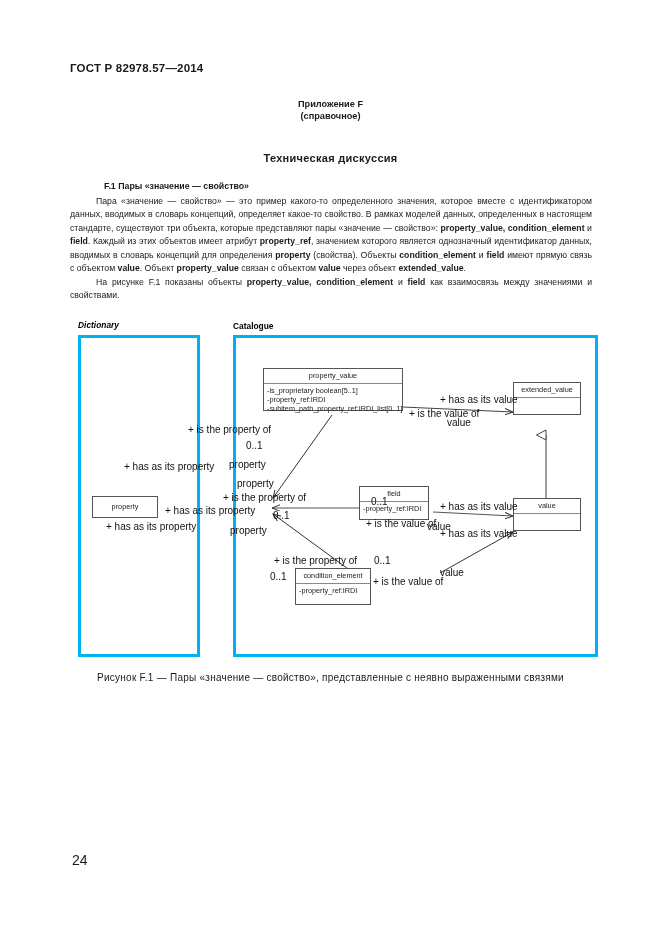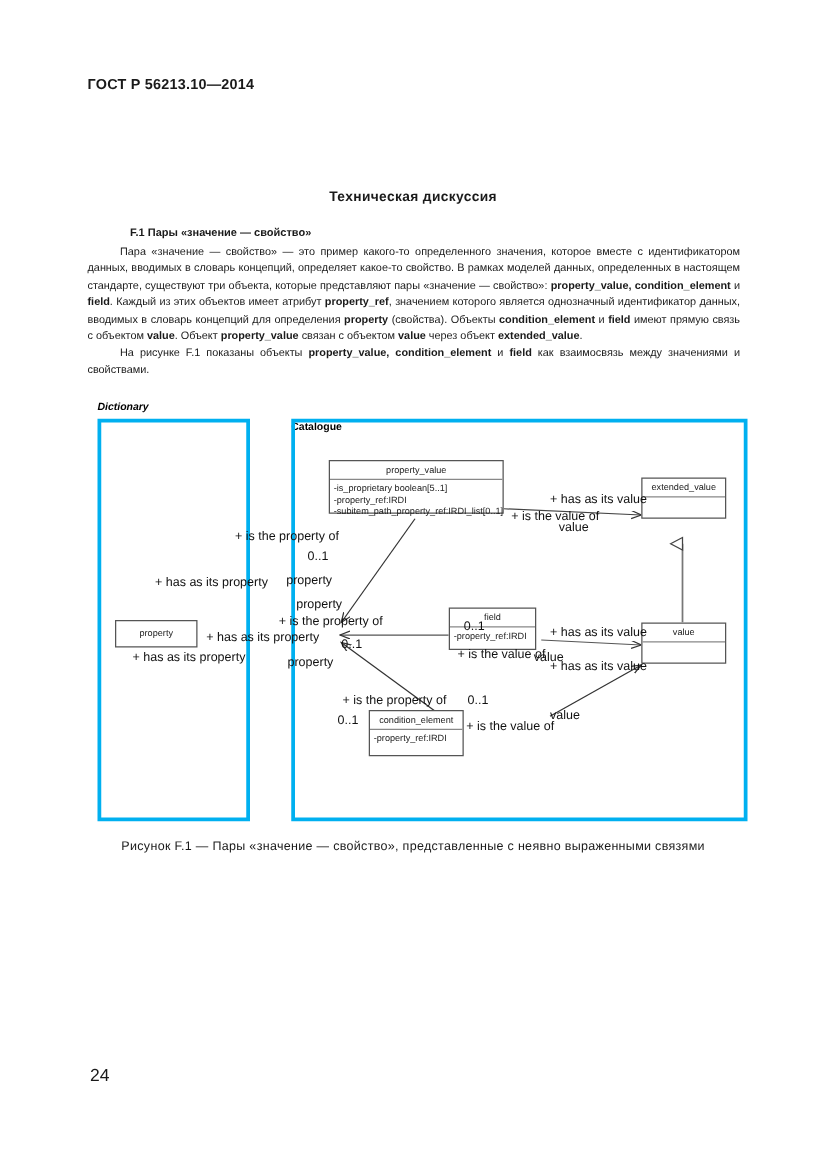--- a/index.html
+++ b/index.html
@@ -136,35 +136,39 @@
     top: 852px;
     font-size: 14px;
   }
   svg.wires { position: absolute; left: 0; top: 0; overflow: visible; }
 </style>
 </head>
 <body>
 
 <div class="page">
 
-  <div class="doc-header">ГОСТ Р 56213.10—2014</div>
-
+  <div class="doc-header">ГОСТ Р 82978.57—2014</div>
+
+  <div class="annex-block">
+    <div>Приложение F</div>
+    <div class="sub">(справочное)</div>
+  </div>
 
   <div class="section-title">Техническая дискуссия</div>
 
   <div class="clause-head">F.1  Пары «значение — свойство»</div>
 
   <div class="para p1"><span class="ind"></span><span>Пара «значение — свойство» — это пример какого-то определенного значения, которое вместе с идентификатором данных, вводимых в словарь концепций, определяет какое-то свойство. В рамках моделей данных, определенных в настоящем стандарте, существуют три объекта, которые представляют пары «значение — свойство»: </span><b>property_value, condition_element</b><span> и </span><b>field</b><span>. Каждый из этих объектов имеет атрибут </span><b>property_ref</b><span>, значением которого является однозначный идентификатор данных, вводимых в словарь концепций для определения </span><b>property</b><span> (свойства). Объекты </span><b>condition_element</b><span> и </span><b>field</b><span> имеют прямую связь с объектом </span><b>value</b><span>. Объект </span><b>property_value</b><span> связан с объектом </span><b>value</b><span> через объект </span><b>extended_value</b><span>.</span></div>
 
   <div class="para p2"><span class="ind"></span><span>На рисунке F.1 показаны объекты </span><b>property_value, condition_element</b><span> и </span><b>field</b><span> как взаимосвязь между значениями и свойствами.</span></div>
 
   <div class="figure">
 
     <div class="zone-label" style="left:8px; top:0px;font-style:italic;">Dictionary</div>
-    <div class="zone-label" style="left:163px; top:16px;">Catalogue</div>
+    <div class="zone-label" style="left:163px; top:1px;">Catalogue</div>
 
     <div class="zone-box" style="left:8px; top:15px; width:122px; height:322px;"></div>
     <div class="zone-box" style="left:163px; top:15px; width:365px; height:322px;"></div>
 
     <svg class="wires" width="528" height="350">
       <defs>
         <marker id="arrow" markerWidth="9" markerHeight="9" refX="8" refY="3.2" orient="auto" markerUnits="userSpaceOnUse">
           <path d="M0,0 L8,3.2 L0,6.4" fill="none" stroke="#333" stroke-width="1"></path>
         </marker>
         <marker id="hollowtri" markerWidth="12" markerHeight="12" refX="5.5" refY="10.5" orient="auto" markerUnits="userSpaceOnUse">

